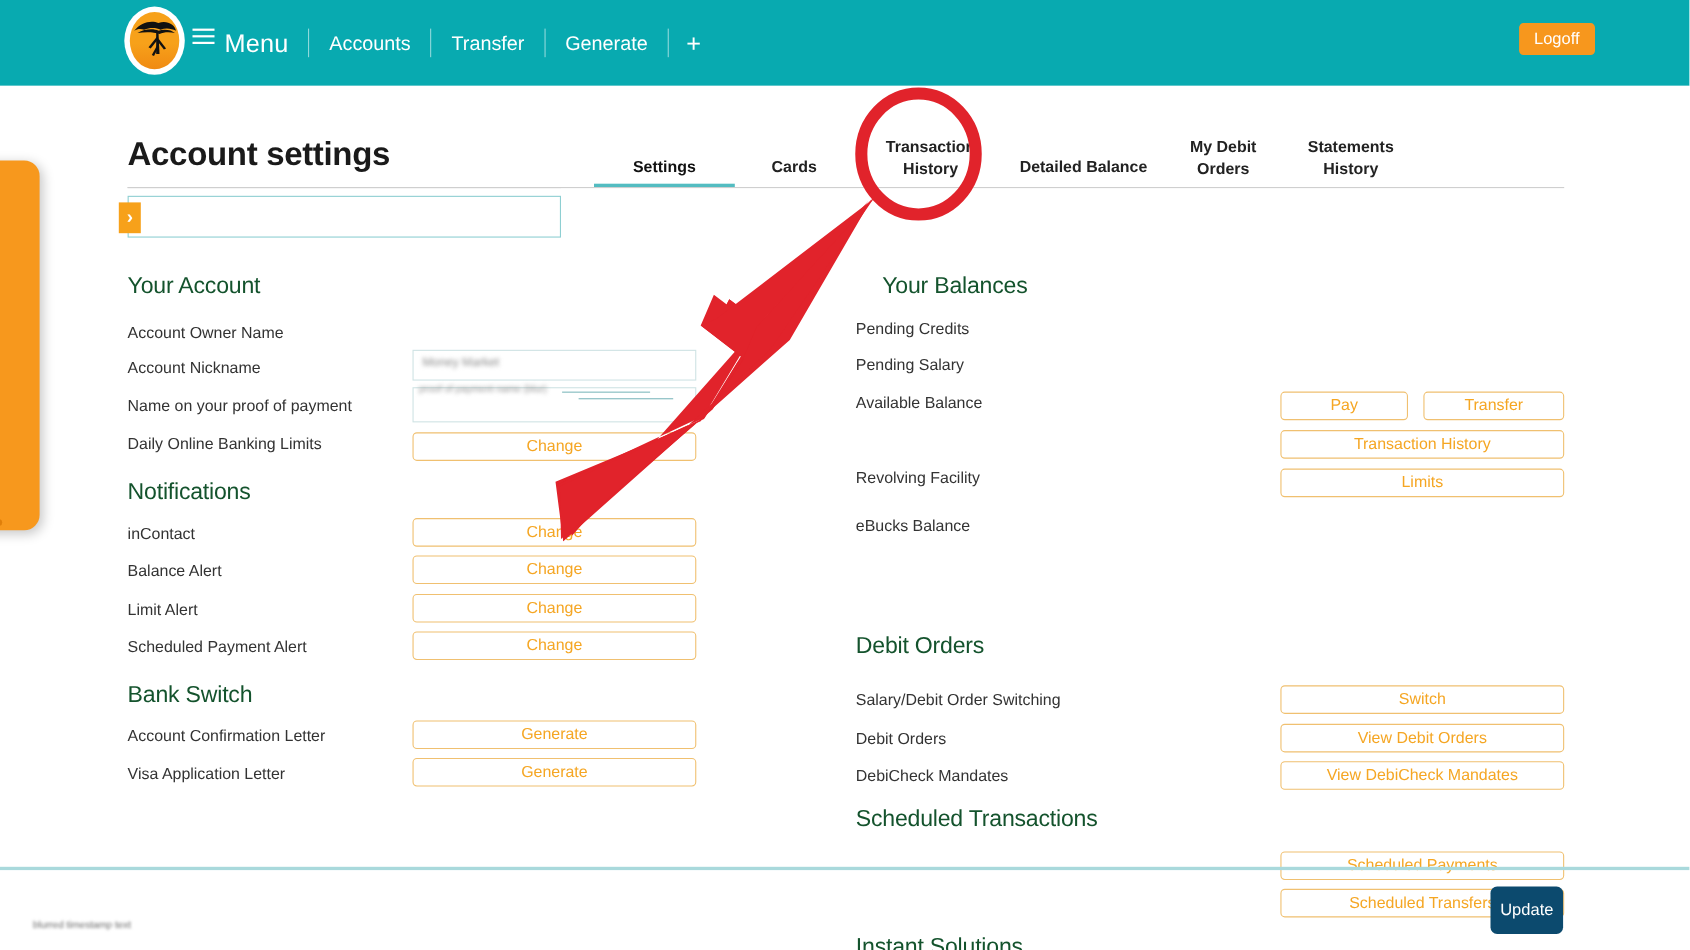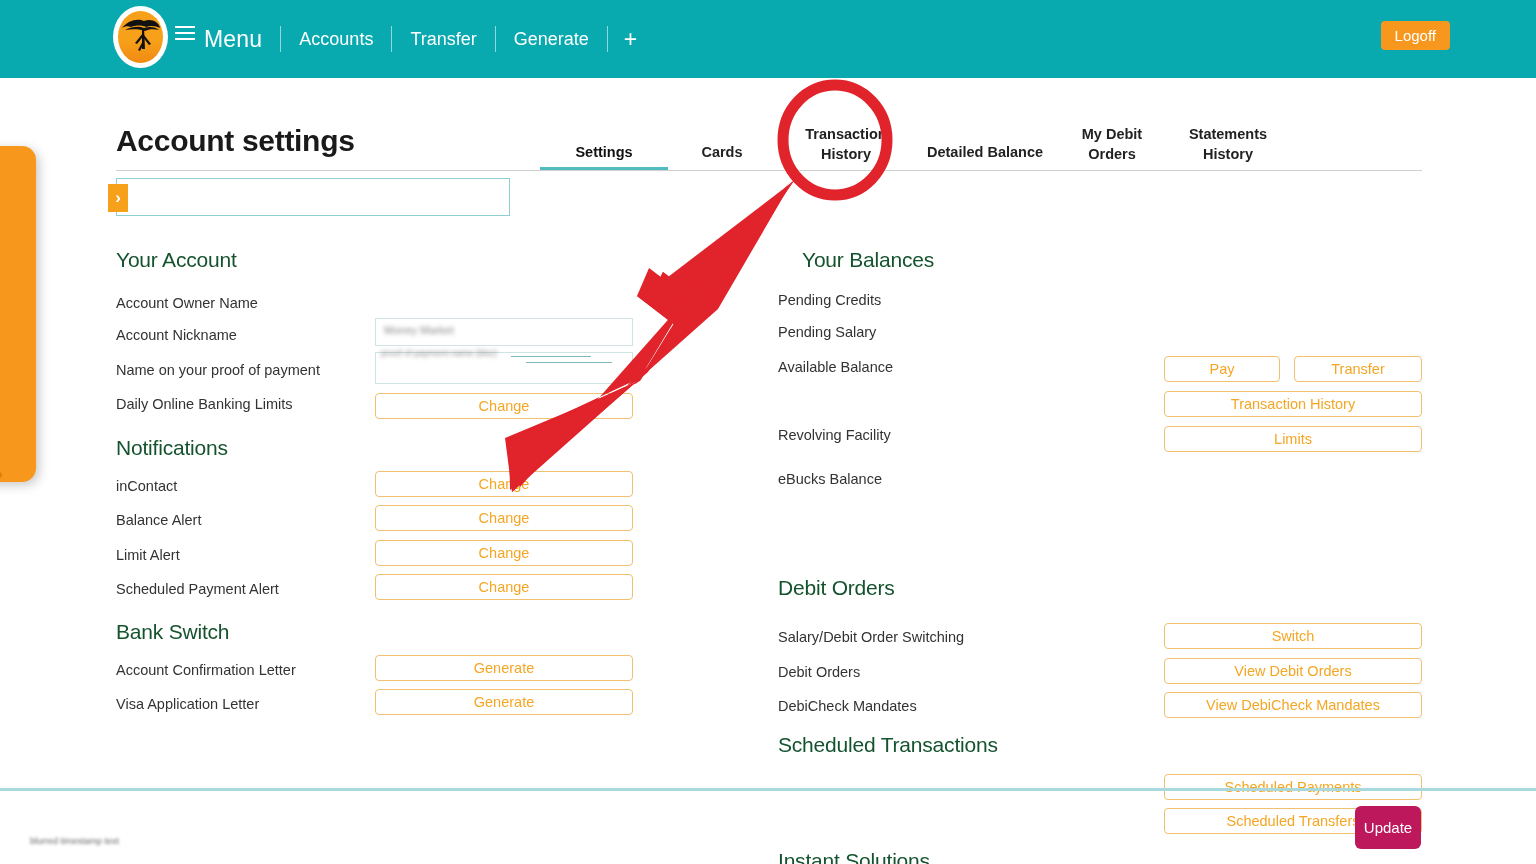--- a/index.html
+++ b/index.html
@@ -151,21 +151,21 @@
     position:absolute; left:0; top:788px; width:1536px; height:3px; background:#a9d9dc;
   }
   .footer-note {
     position:absolute; left:30px; top:836px;
     font-size:9px; color:#6a6a6a; filter:blur(1.5px);
     white-space:nowrap;
   }
   .update-btn {
     position:absolute; left:1355px; top:806px;
     width:66px; height:43px;
-    background:#be185d; color:#fff; border:none; border-radius:6px;
+    background:#0c4a6e; color:#fff; border:none; border-radius:6px;
     font-size:15px; font-family:"Liberation Sans",sans-serif; cursor:pointer;
   }
 
   
   .annot { position:absolute; left:0; top:0; width:1536px; height:864px; pointer-events:none; }
 </style>
 </head>
 <body>
 
 <div id="root">

